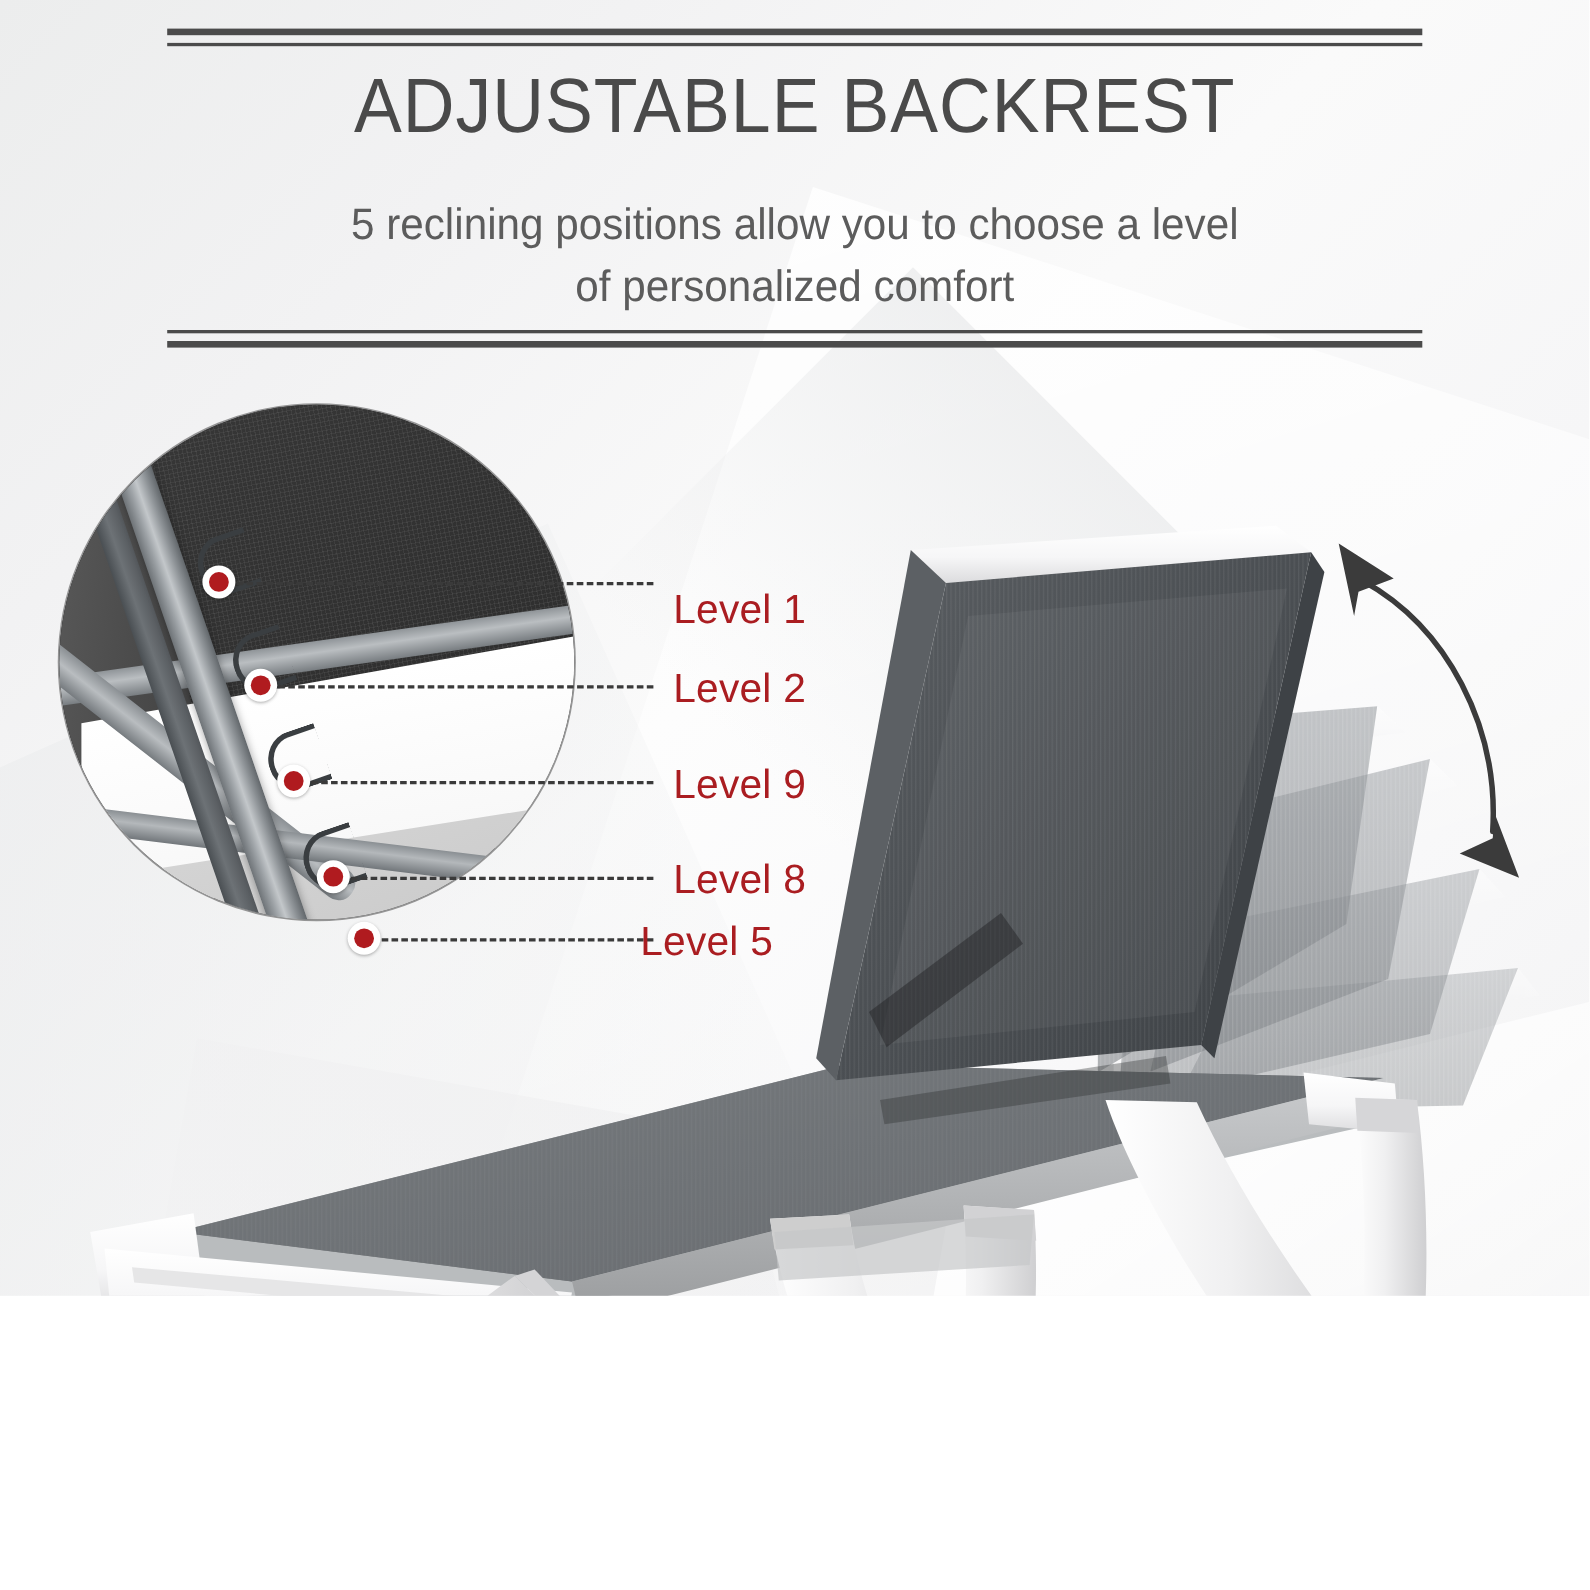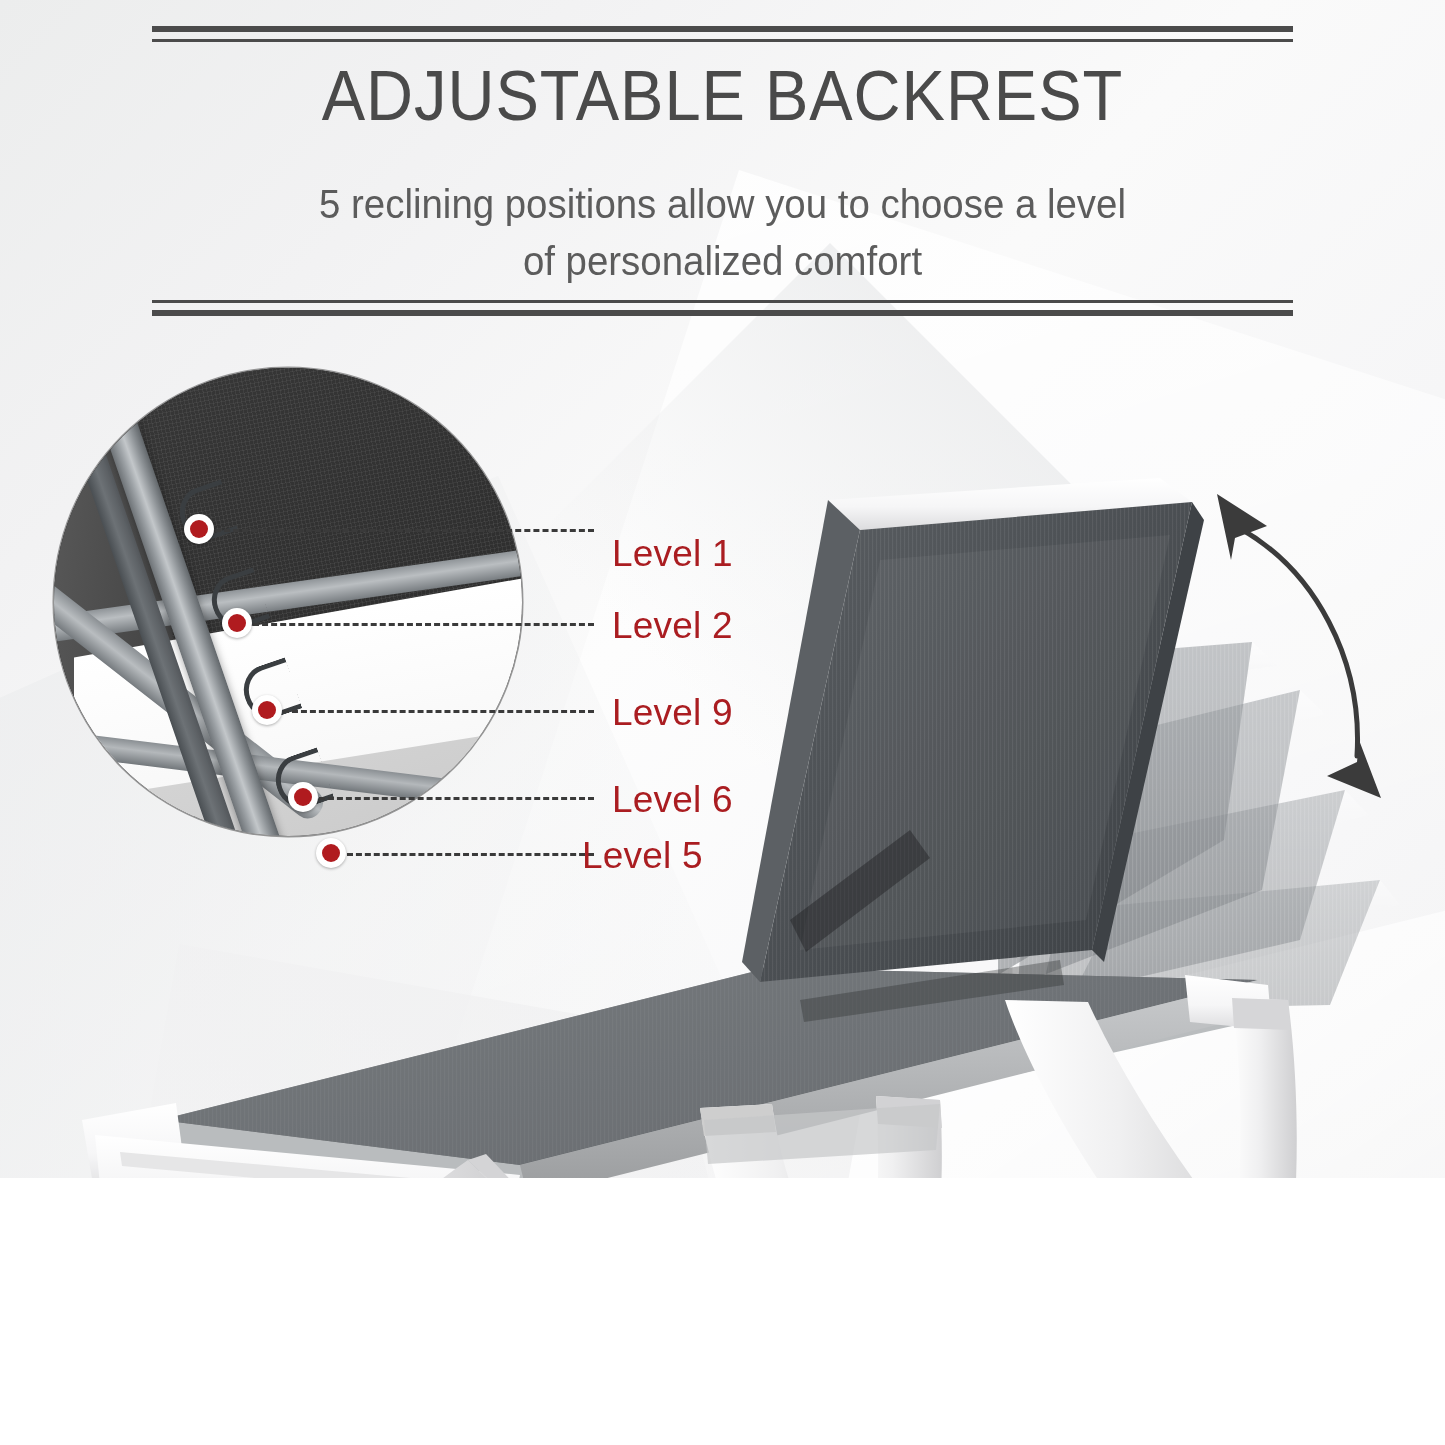--- a/index.html
+++ b/index.html
@@ -322,21 +322,21 @@
       <div class="leader" style="left: 215px; top: 529px; width: 379px;"></div>
       <div class="lvl" style="left: 612px; top: 513px; margin-top: 20px;">Level 1</div>
       <div class="dot" style="left: 222px; top: 608px;"></div>
       <div class="leader" style="left: 253px; top: 623px; width: 341px;"></div>
       <div class="lvl" style="left: 612px; top: 605px; text-align: right;">Level 2</div>
       <div class="dot" style="left: 252px; top: 695px;"></div>
       <div class="leader" style="left: 283px; top: 710px; width: 311px;"></div>
       <div class="lvl" style="left: 612px; top: 692px;">Level 9</div>
       <div class="dot" style="left: 288px; top: 782px;"></div>
       <div class="leader" style="left: 319px; top: 797px; width: 275px;"></div>
-      <div class="lvl" style="left: 612px; top: 779px;">Level 6</div>
+      <div class="lvl" style="left: 612px; top: 779px;">Level 8</div>
       <div class="dot" style="left: 316px; top: 838px;"></div>
       <div class="leader" style="left: 347px; top: 853px; width: 247px;"></div>
       <div class="lvl" style="left: 582px; top: 835px;">Level 5</div>
     </div>
 
   <svg id="arrow" viewBox="0 0 190 330">
     <path d="M44,48 C120,90 168,180 162,276" fill="none" stroke="#3b3b3b" stroke-width="5" stroke-linecap="round"></path>
     <path d="M22,14 L72,46 L40,58 L36,80 Z" fill="#3b3b3b"></path>
     <path d="M186,318 L132,296 L162,282 L164,260 Z" fill="#3b3b3b"></path>
   </svg>

